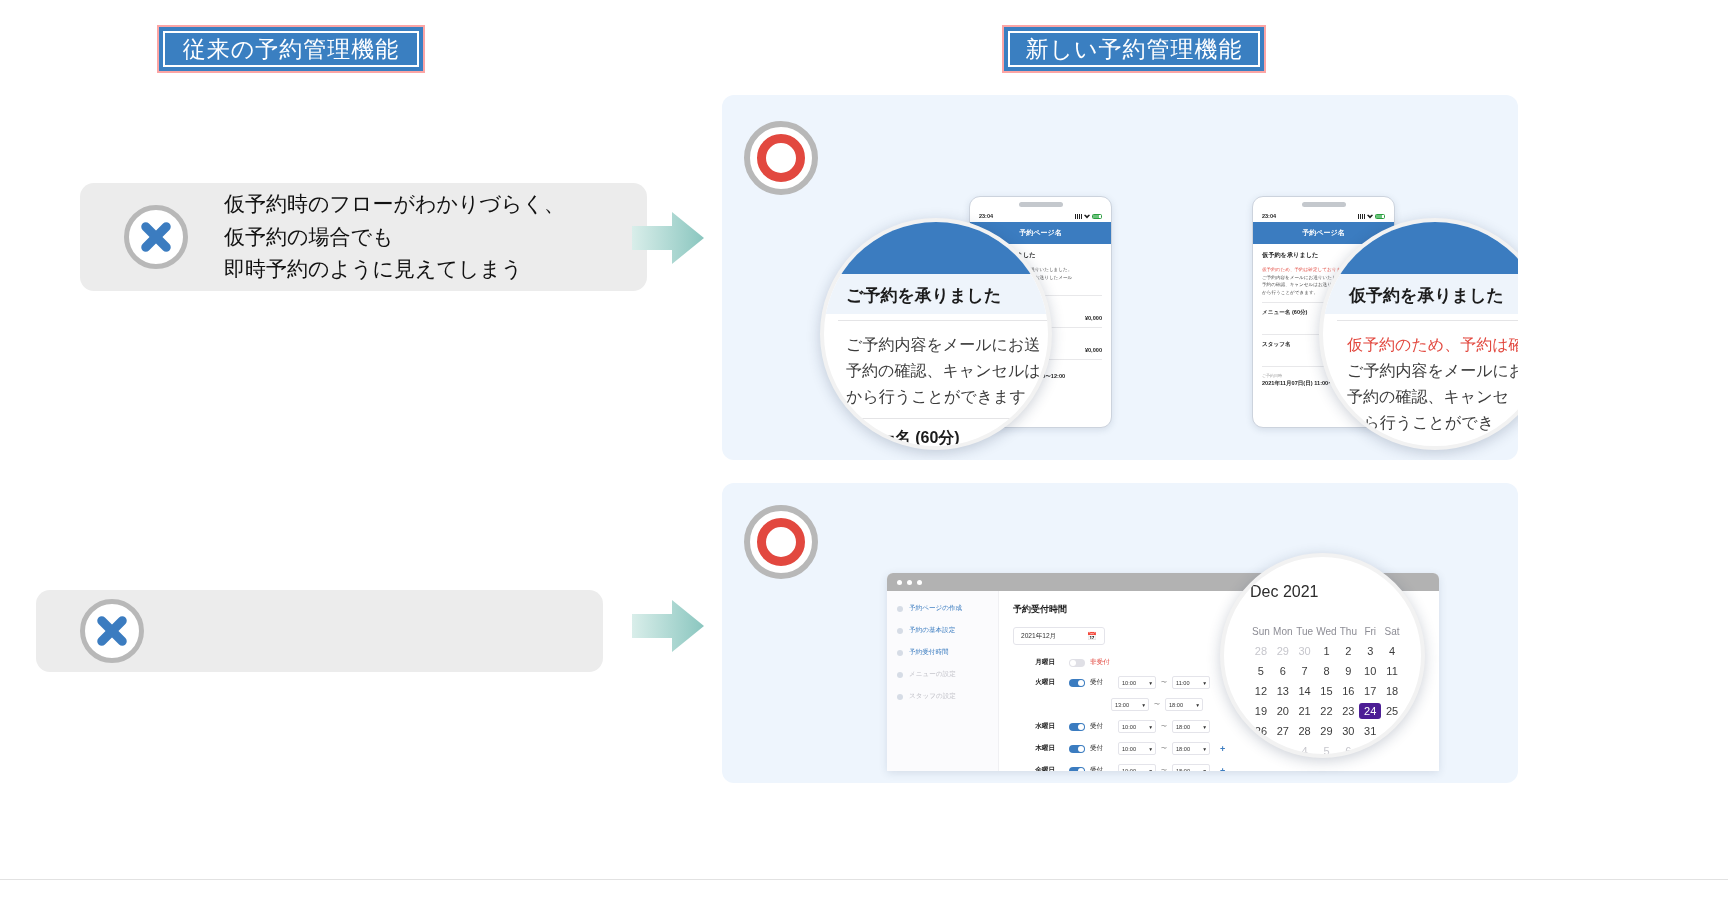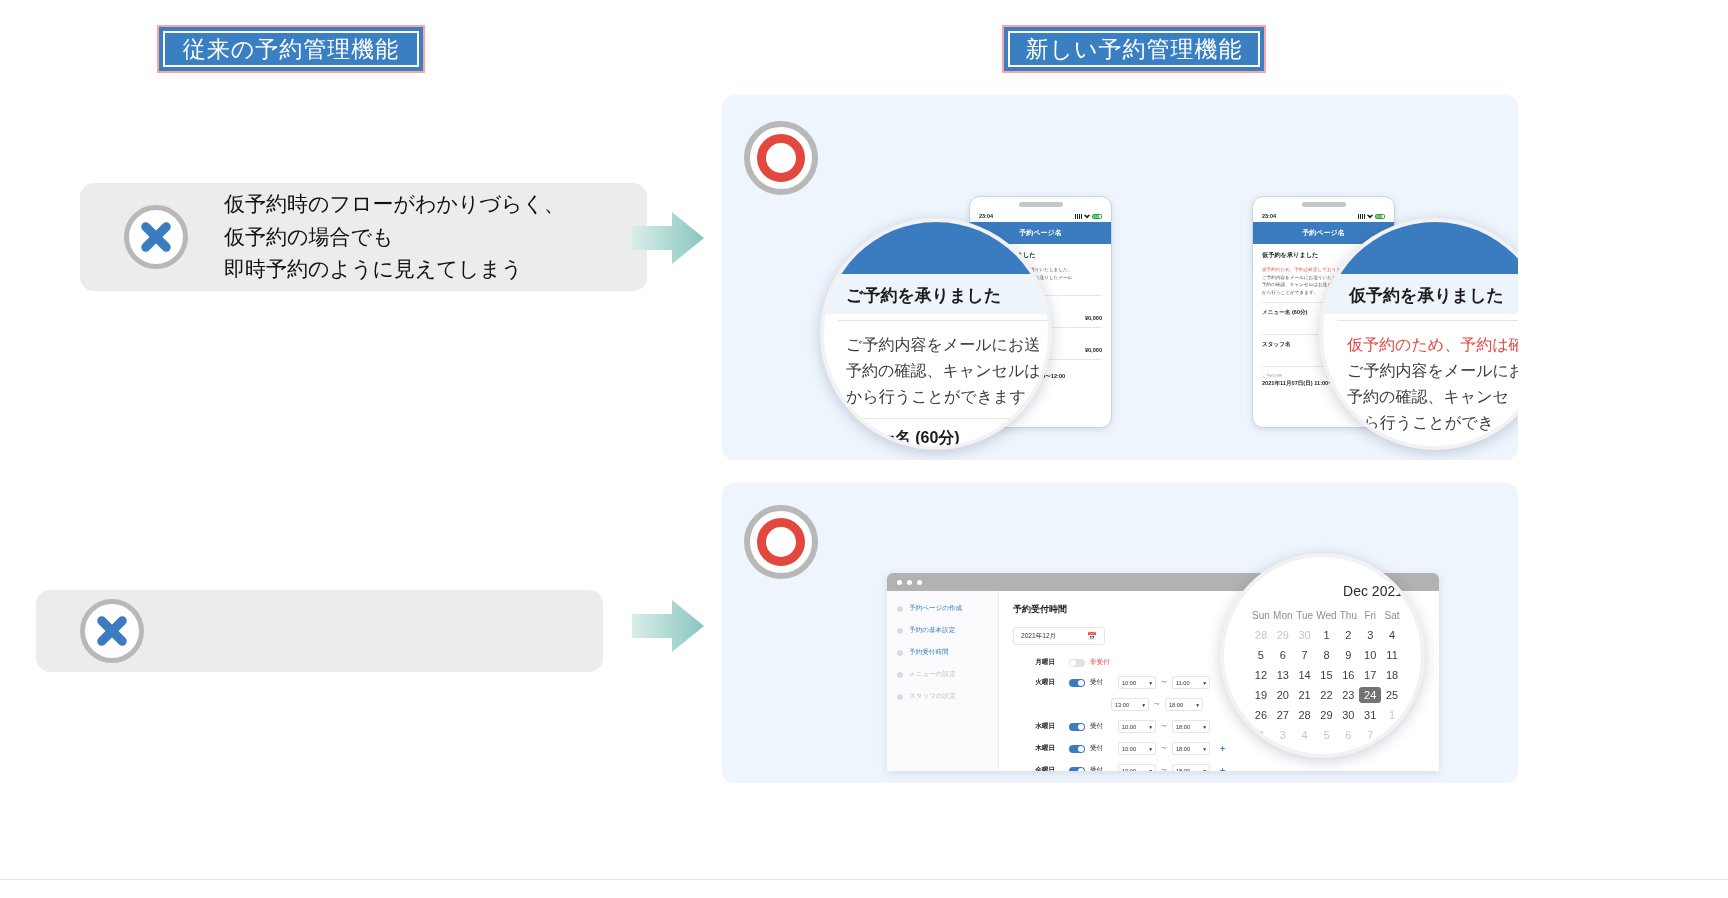--- a/index.html
+++ b/index.html
@@ -258,28 +258,28 @@
   #lens-cal {
     position: absolute;
     left: 498px; top: 70px; width: 205px; height: 205px;
     border-radius: 50%;
     background: #ffffff;
     border: 4px solid #f2f2f2;
     box-shadow: 0 3px 14px rgba(30,50,80,0.22);
     overflow: hidden;
   }
   .cal-wrap { position: absolute; left: 26px; top: 26px; width: 153px; }
-  .cal-title { text-align: right; font-size: 14px; color: #2b2b2b; margin-bottom: 9px; }
+  .cal-title { text-align: left; font-size: 16px; color: #2b2b2b; margin-bottom: 23px; }
   .cal-grid { display: grid; grid-template-columns: repeat(7, 1fr); row-gap: 4px; }
   .cal-grid div {
     text-align: center; font-size: 11px; color: #3c3c3c; padding: 2px 0;
   }
   .cal-grid .hd { color: #8d8d95; font-size: 10px; }
   .cal-grid .mut { color: #c6c6cc; }
-  .cal-grid .sel { background: #737373; color: #ffffff; border-radius: 3px; }
+  .cal-grid .sel { background: #4c1d95; color: #ffffff; border-radius: 3px; }
 
   
   #bottom-rule { position: absolute; left: 0; bottom: 18px; width: 1728px; border-top: 1px solid #e2e2e2; }
 </style>
 </head>
 <body>
 
 <div class="badge" id="badge-old">
   <div class="badge-inner">従来の予約管理機能</div>
 </div>

